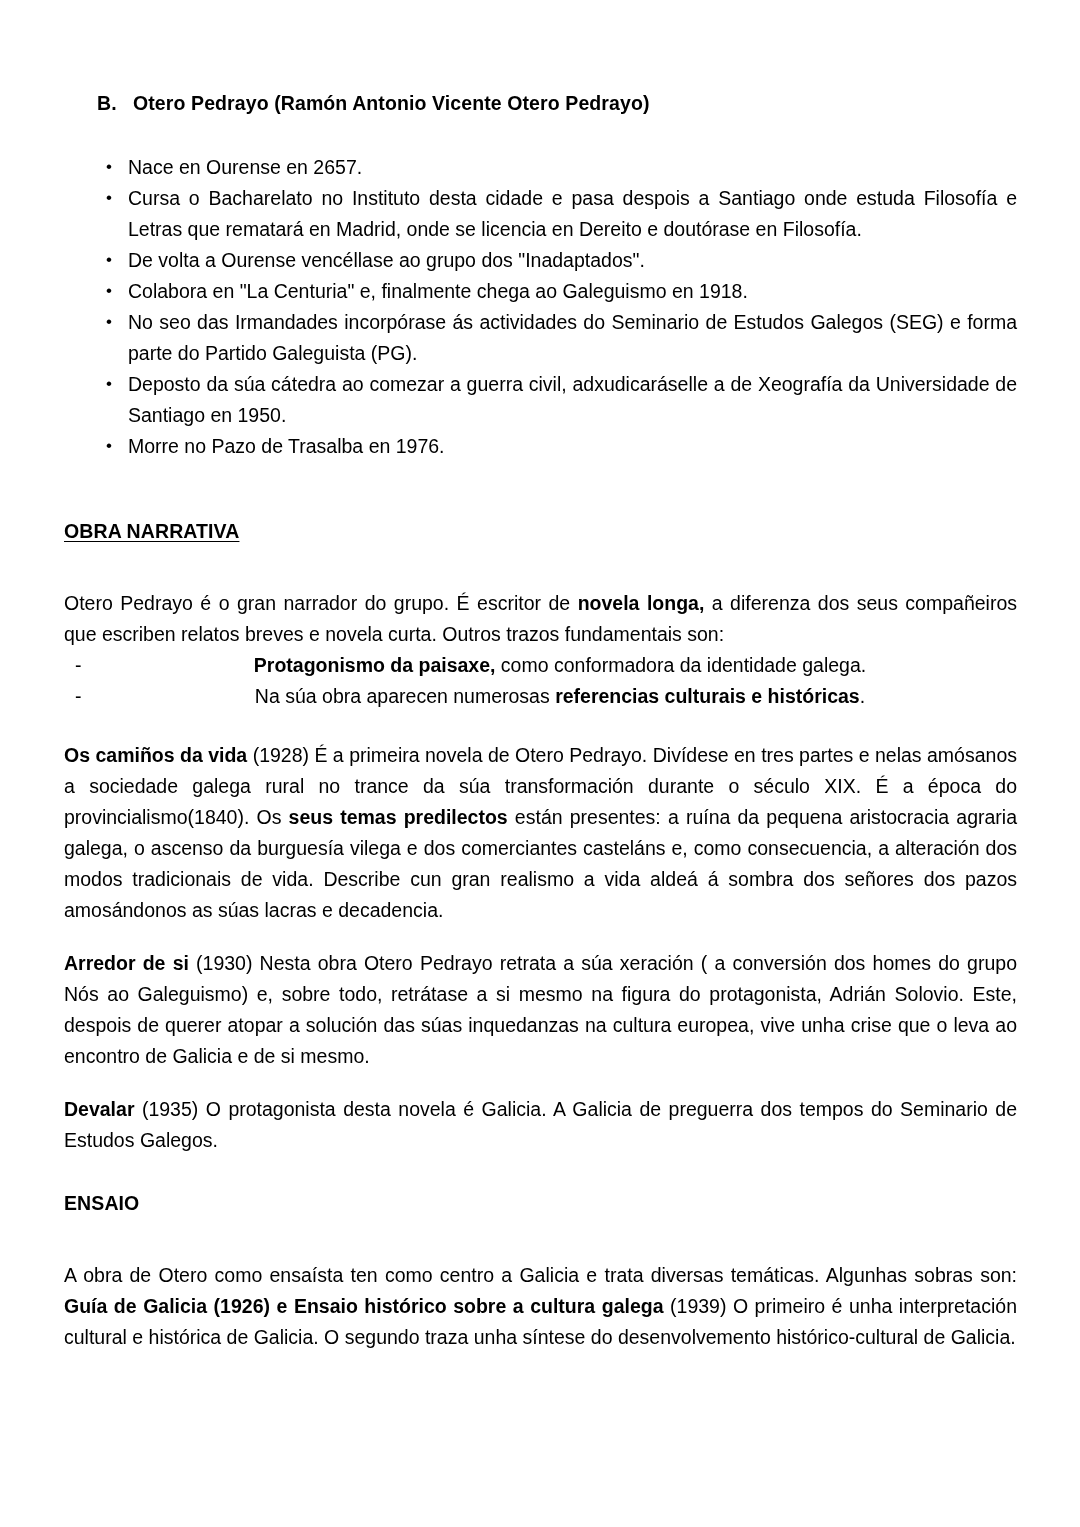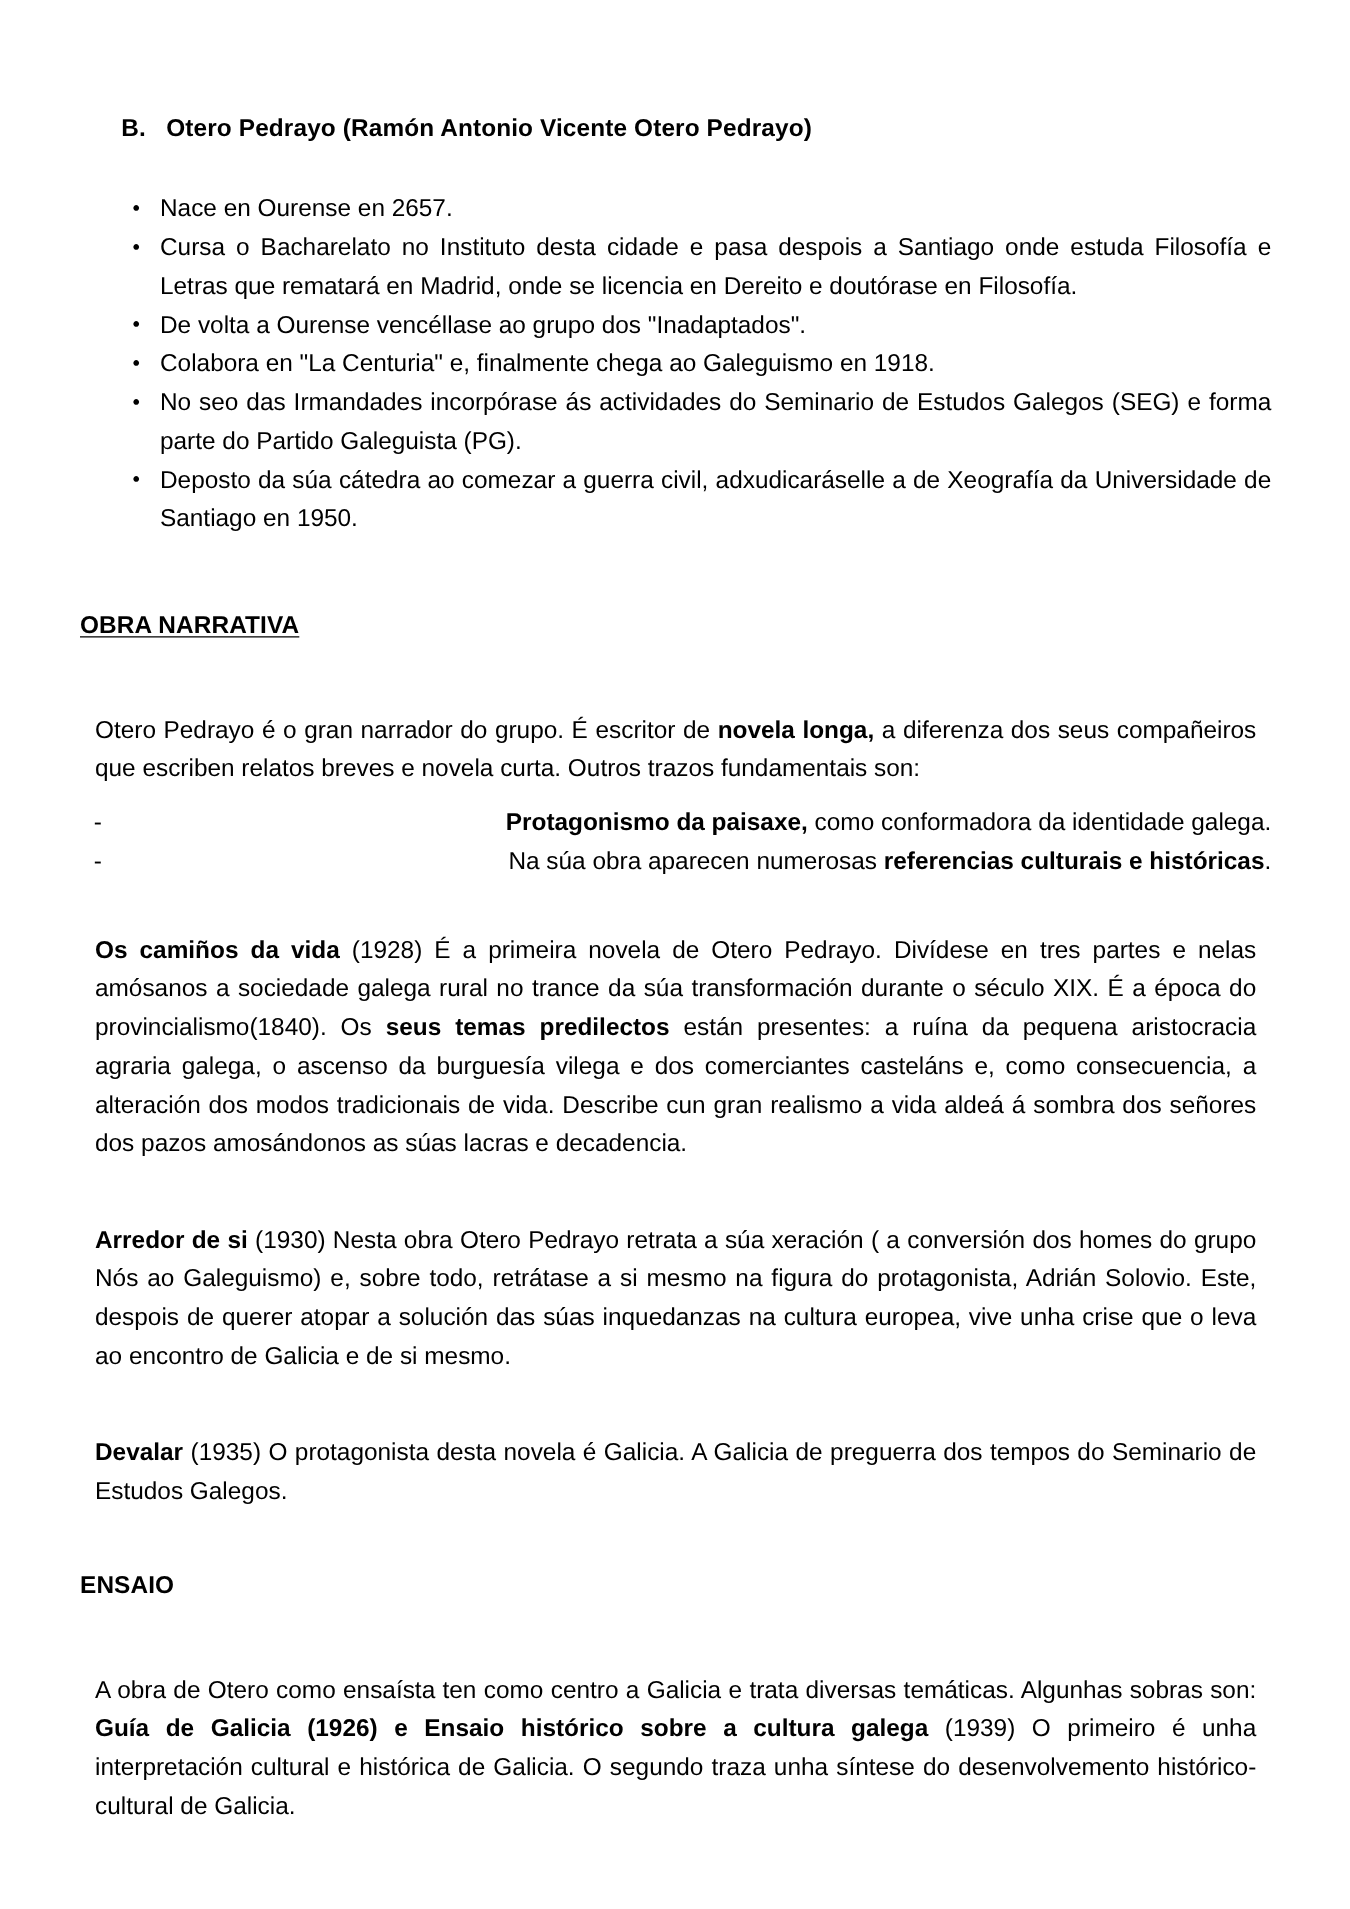--- a/index.html
+++ b/index.html
@@ -89,36 +89,36 @@
     list-style: none;
     margin: 0;
     padding: 0;
   }
   .dash-list > li {
     position: relative;
     padding-left: 39px;
     margin: 0;
     font-size: 19.5px;
     line-height: 31px;
-    text-align: right;
+    text-align: center;
   }
   .dash-list > li::before {
     content: "-";
     position: absolute;
     left: 11px;
     top: 0;
     font-size: 19.5px;
     line-height: 31px;
   }
 
   
   .body-par {
     font-size: 19.5px;
     line-height: 31px;
-    margin: 12px;
+    margin: 0;
     text-align: justify;
     text-justify: inter-word;
   }
   .body-par.last-line-left { text-align-last: left; }
 
   b, strong { font-weight: bold; }
 
   
   .sp-22 { height: 22px; }
   .sp-28 { height: 28px; }
@@ -138,20 +138,21 @@
 
   <div class="sp-34"></div>
 
   <ul class="bullet-list">
     <li>Nace en Ourense en 2657.</li>
     <li>Cursa o Bacharelato no Instituto desta cidade e pasa despois a Santiago onde estuda Filosofía e Letras que rematará en Madrid, onde se licencia en Dereito e doutórase en Filosofía.</li>
     <li>De volta a Ourense vencéllase ao grupo dos "Inadaptados".</li>
     <li>Colabora en "La Centuria" e, finalmente chega ao Galeguismo en 1918.</li>
     <li>No seo das Irmandades incorpórase ás actividades do Seminario de Estudos Galegos (SEG) e forma parte do Partido Galeguista (PG).</li>
     <li>Deposto da súa cátedra ao comezar a guerra civil, adxudicaráselle a de Xeografía da Universidade de Santiago en 1950.</li>
+    <li>Morre no Pazo de Trasalba en 1976.</li>
   </ul>
 
   <div class="sp-56"></div>
 
   <div class="underlined-heading">OBRA NARRATIVA</div>
 
   <div class="sp-44"></div>
 
   <p class="body-par last-line-left"><span>Otero Pedrayo é o gran narrador do grupo. É escritor de </span><b>novela longa,</b><span> a diferenza dos seus compañeiros que escriben relatos breves e novela curta. Outros trazos fundamentais son:</span></p>
 

